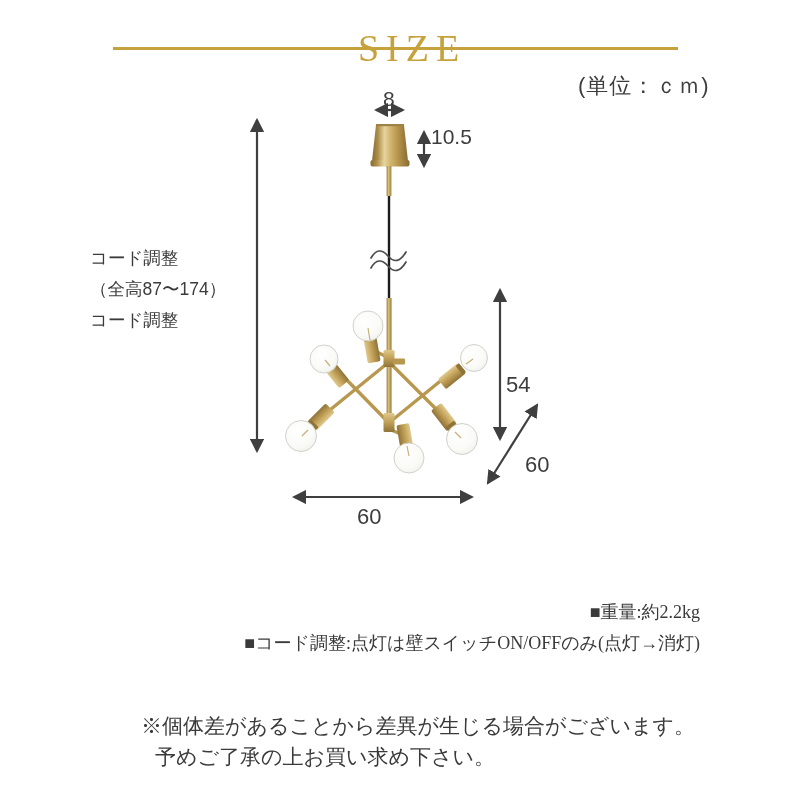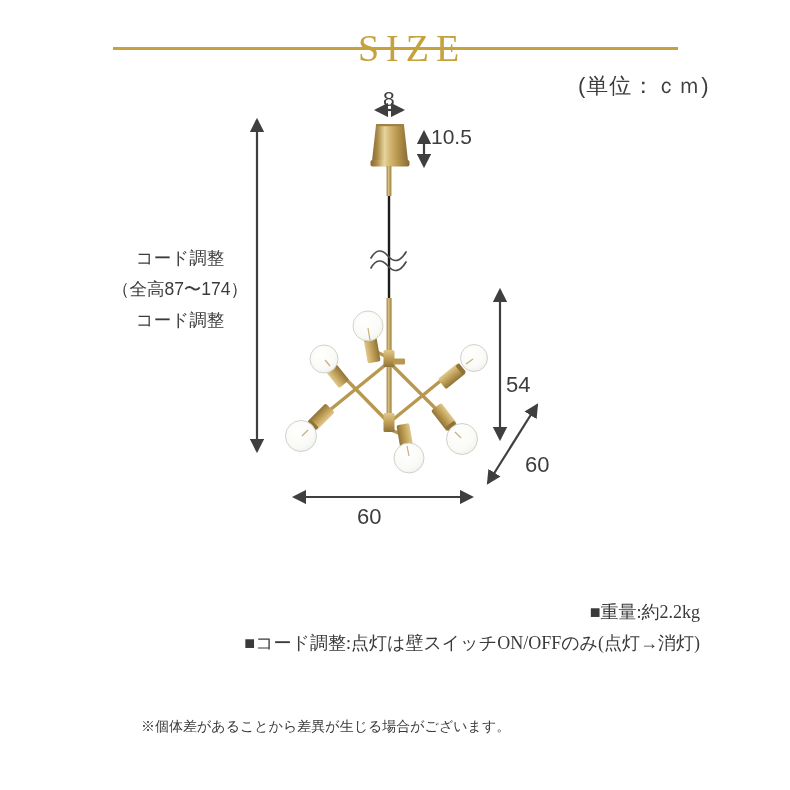--- a/index.html
+++ b/index.html
@@ -26,35 +26,35 @@
   .diagram-svg{position:absolute;left:0;top:0;width:790px;height:790px;}
   
   .dim{position:absolute;color:#3d3d3d;font-size:21px;line-height:22px;}
   .dim-8{left:383px;top:88px;}
   .dim-105{left:431px;top:126px;}
   .dim-54{left:506px;top:374px;font-size:22px;}
   .dim-60d{left:525px;top:454px;font-size:22px;}
   .dim-60b{left:357px;top:506px;font-size:22px;}
   
   .cord-note{
-    position:absolute;left:90px;top:243px;width:180px;text-align:center;
+    position:absolute;left:90px;top:243px;width:180px;
     font-size:17.5px;line-height:31px;color:#3b3b3b;
   }
   
   .specs{
     position:absolute;left:140px;top:597px;width:560px;
     font-family:"Liberation Serif","DejaVu Serif",serif;
     font-size:18px;line-height:31px;color:#3a3a3a;
   }
   .specs .spec-line{white-space:nowrap;text-align:right;}
   
   .notes{
     position:absolute;left:141px;top:711px;width:560px;
     font-family:"Liberation Serif","DejaVu Serif",serif;
-    font-size:14px;line-height:31px;color:#3a3a3a;
+    font-size:21px;line-height:31px;color:#3a3a3a;
   }
   .notes .note-line2{padding-left:14px;}
 </style>
 </head>
 <body>
 
 <div class="stage">
 
   <h1 class="title">SIZE</h1>
   <div class="title-rule"></div>
@@ -192,15 +192,16 @@
     <div>コード調整</div>
   </div>
 
   <div class="specs">
     <div class="spec-line">■重量:約2.2kg</div>
     <div class="spec-line">■コード調整:点灯は壁スイッチON/OFFのみ(点灯→消灯)</div>
   </div>
 
   <div class="notes">
     <div>※個体差があることから差異が生じる場合がございます。</div>
+    <div class="note-line2">予めご了承の上お買い求め下さい。</div>
   </div>
 
 </div>
 
 </body></html>

